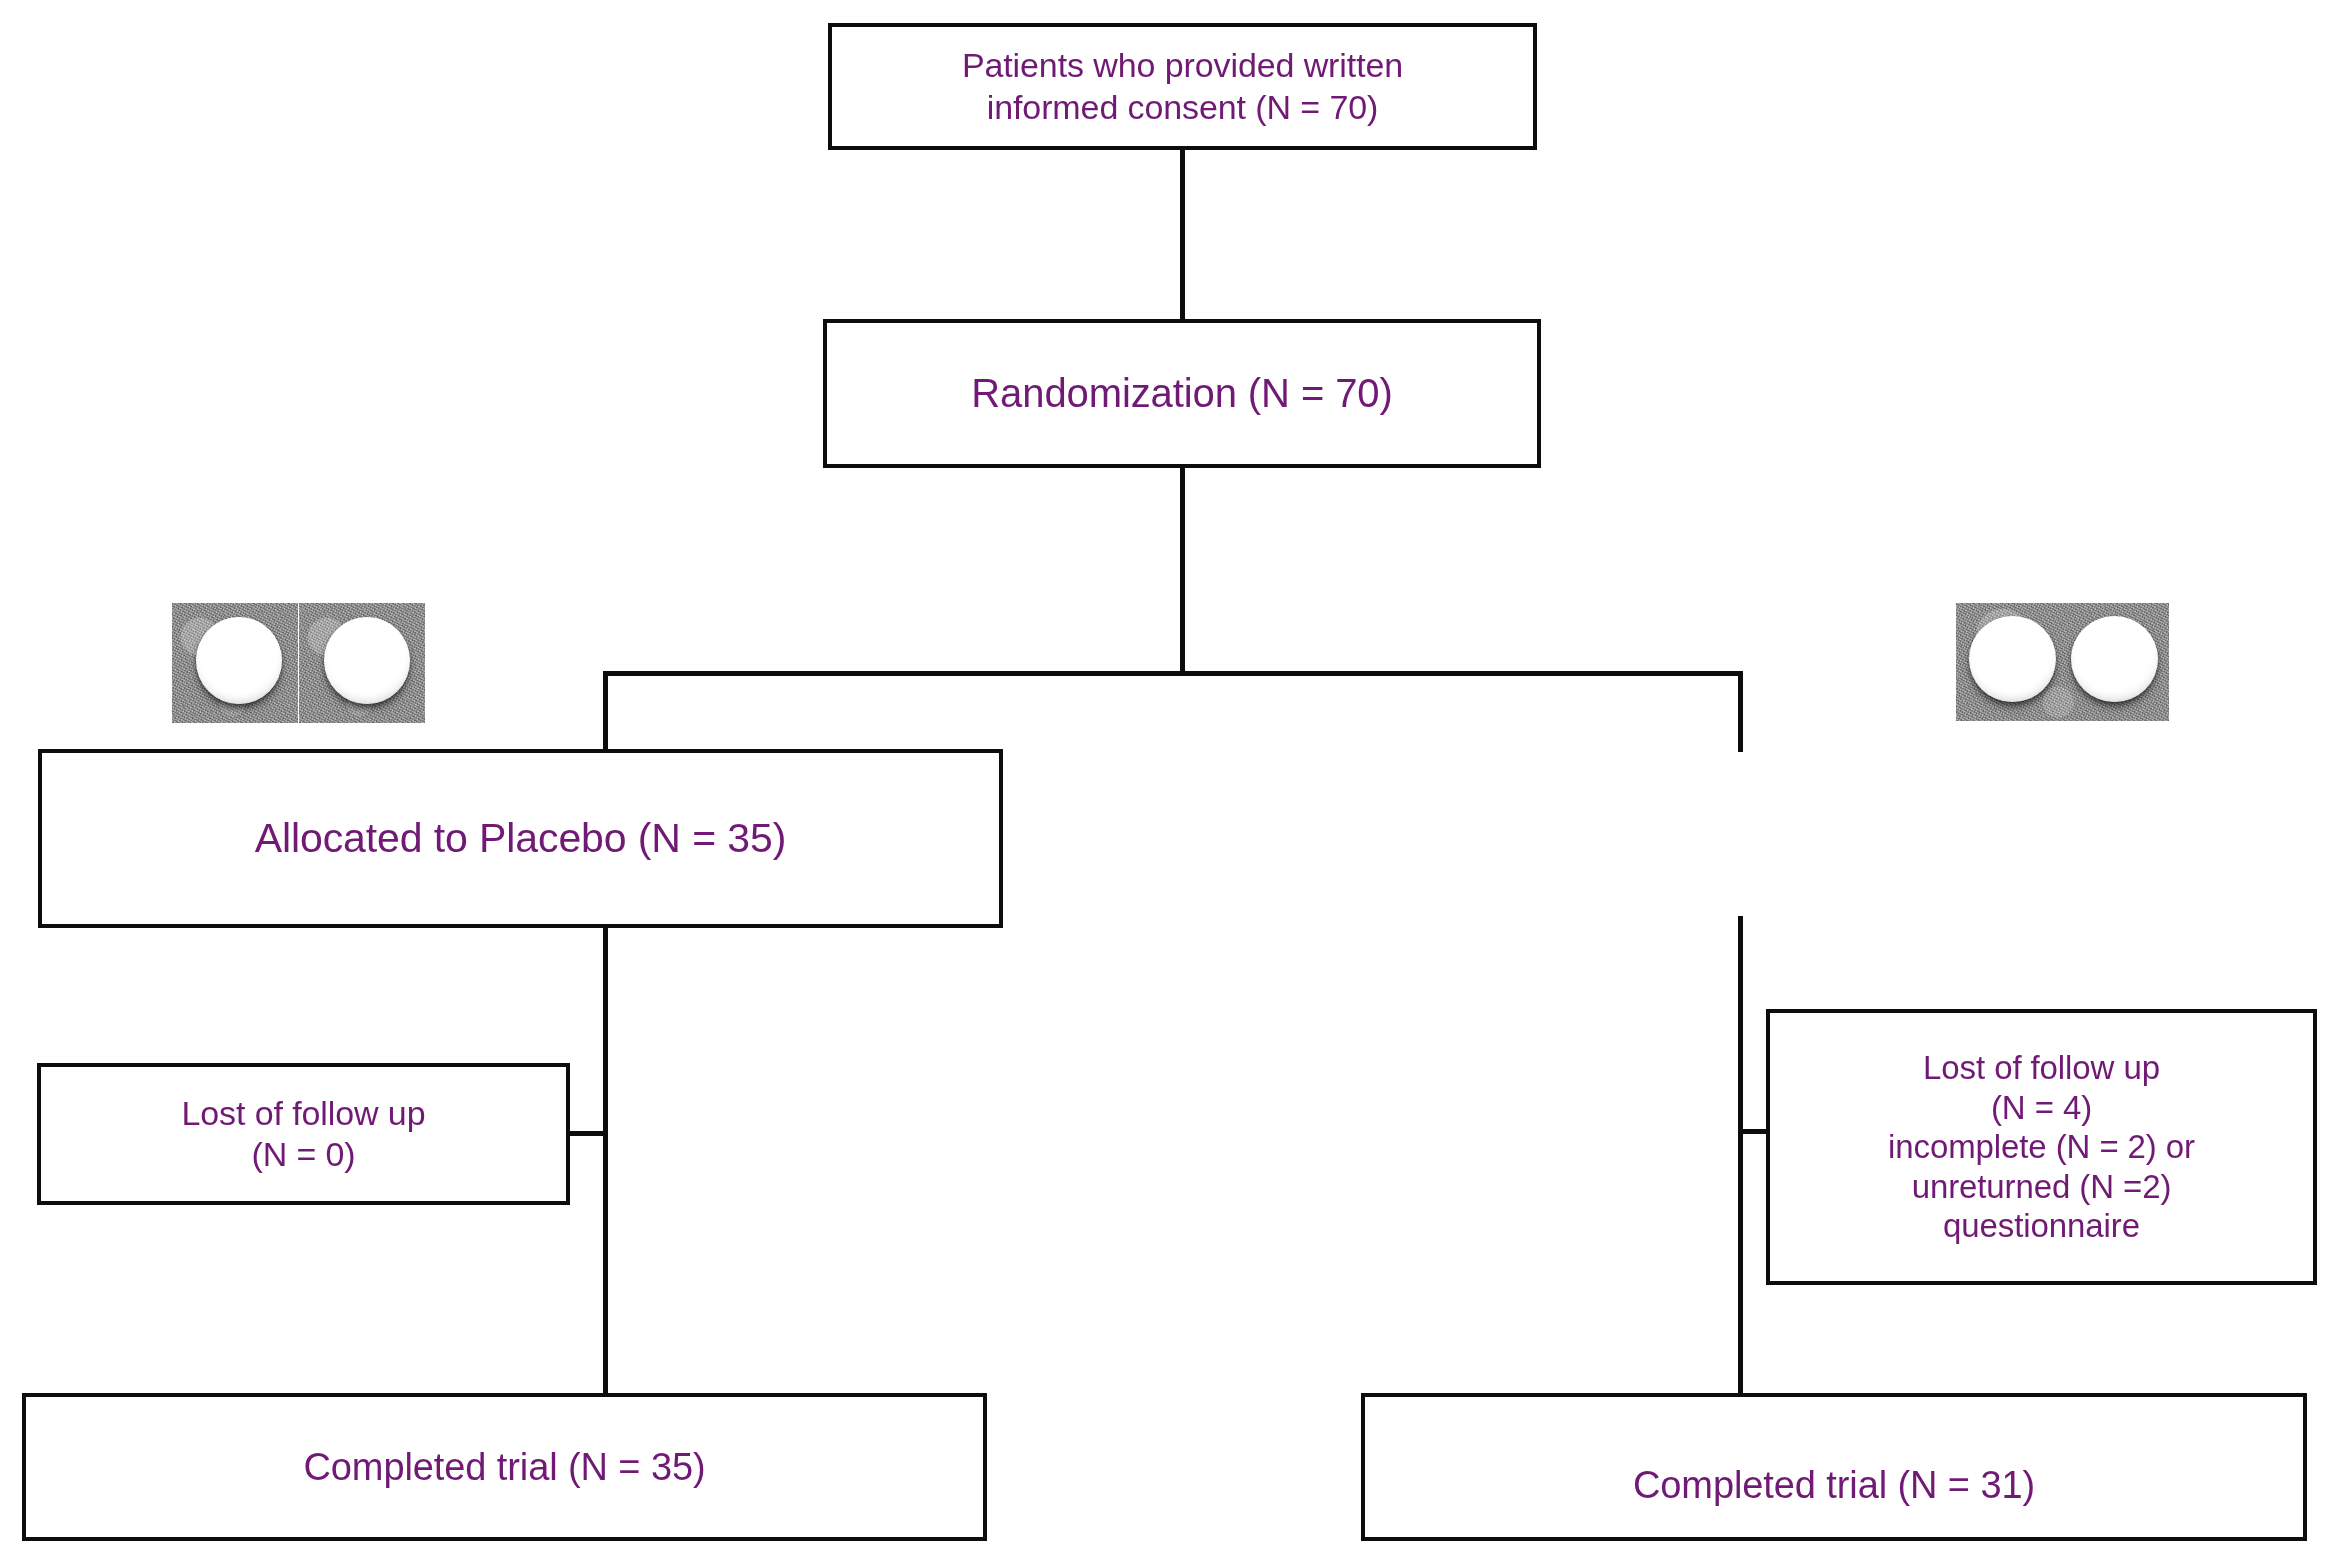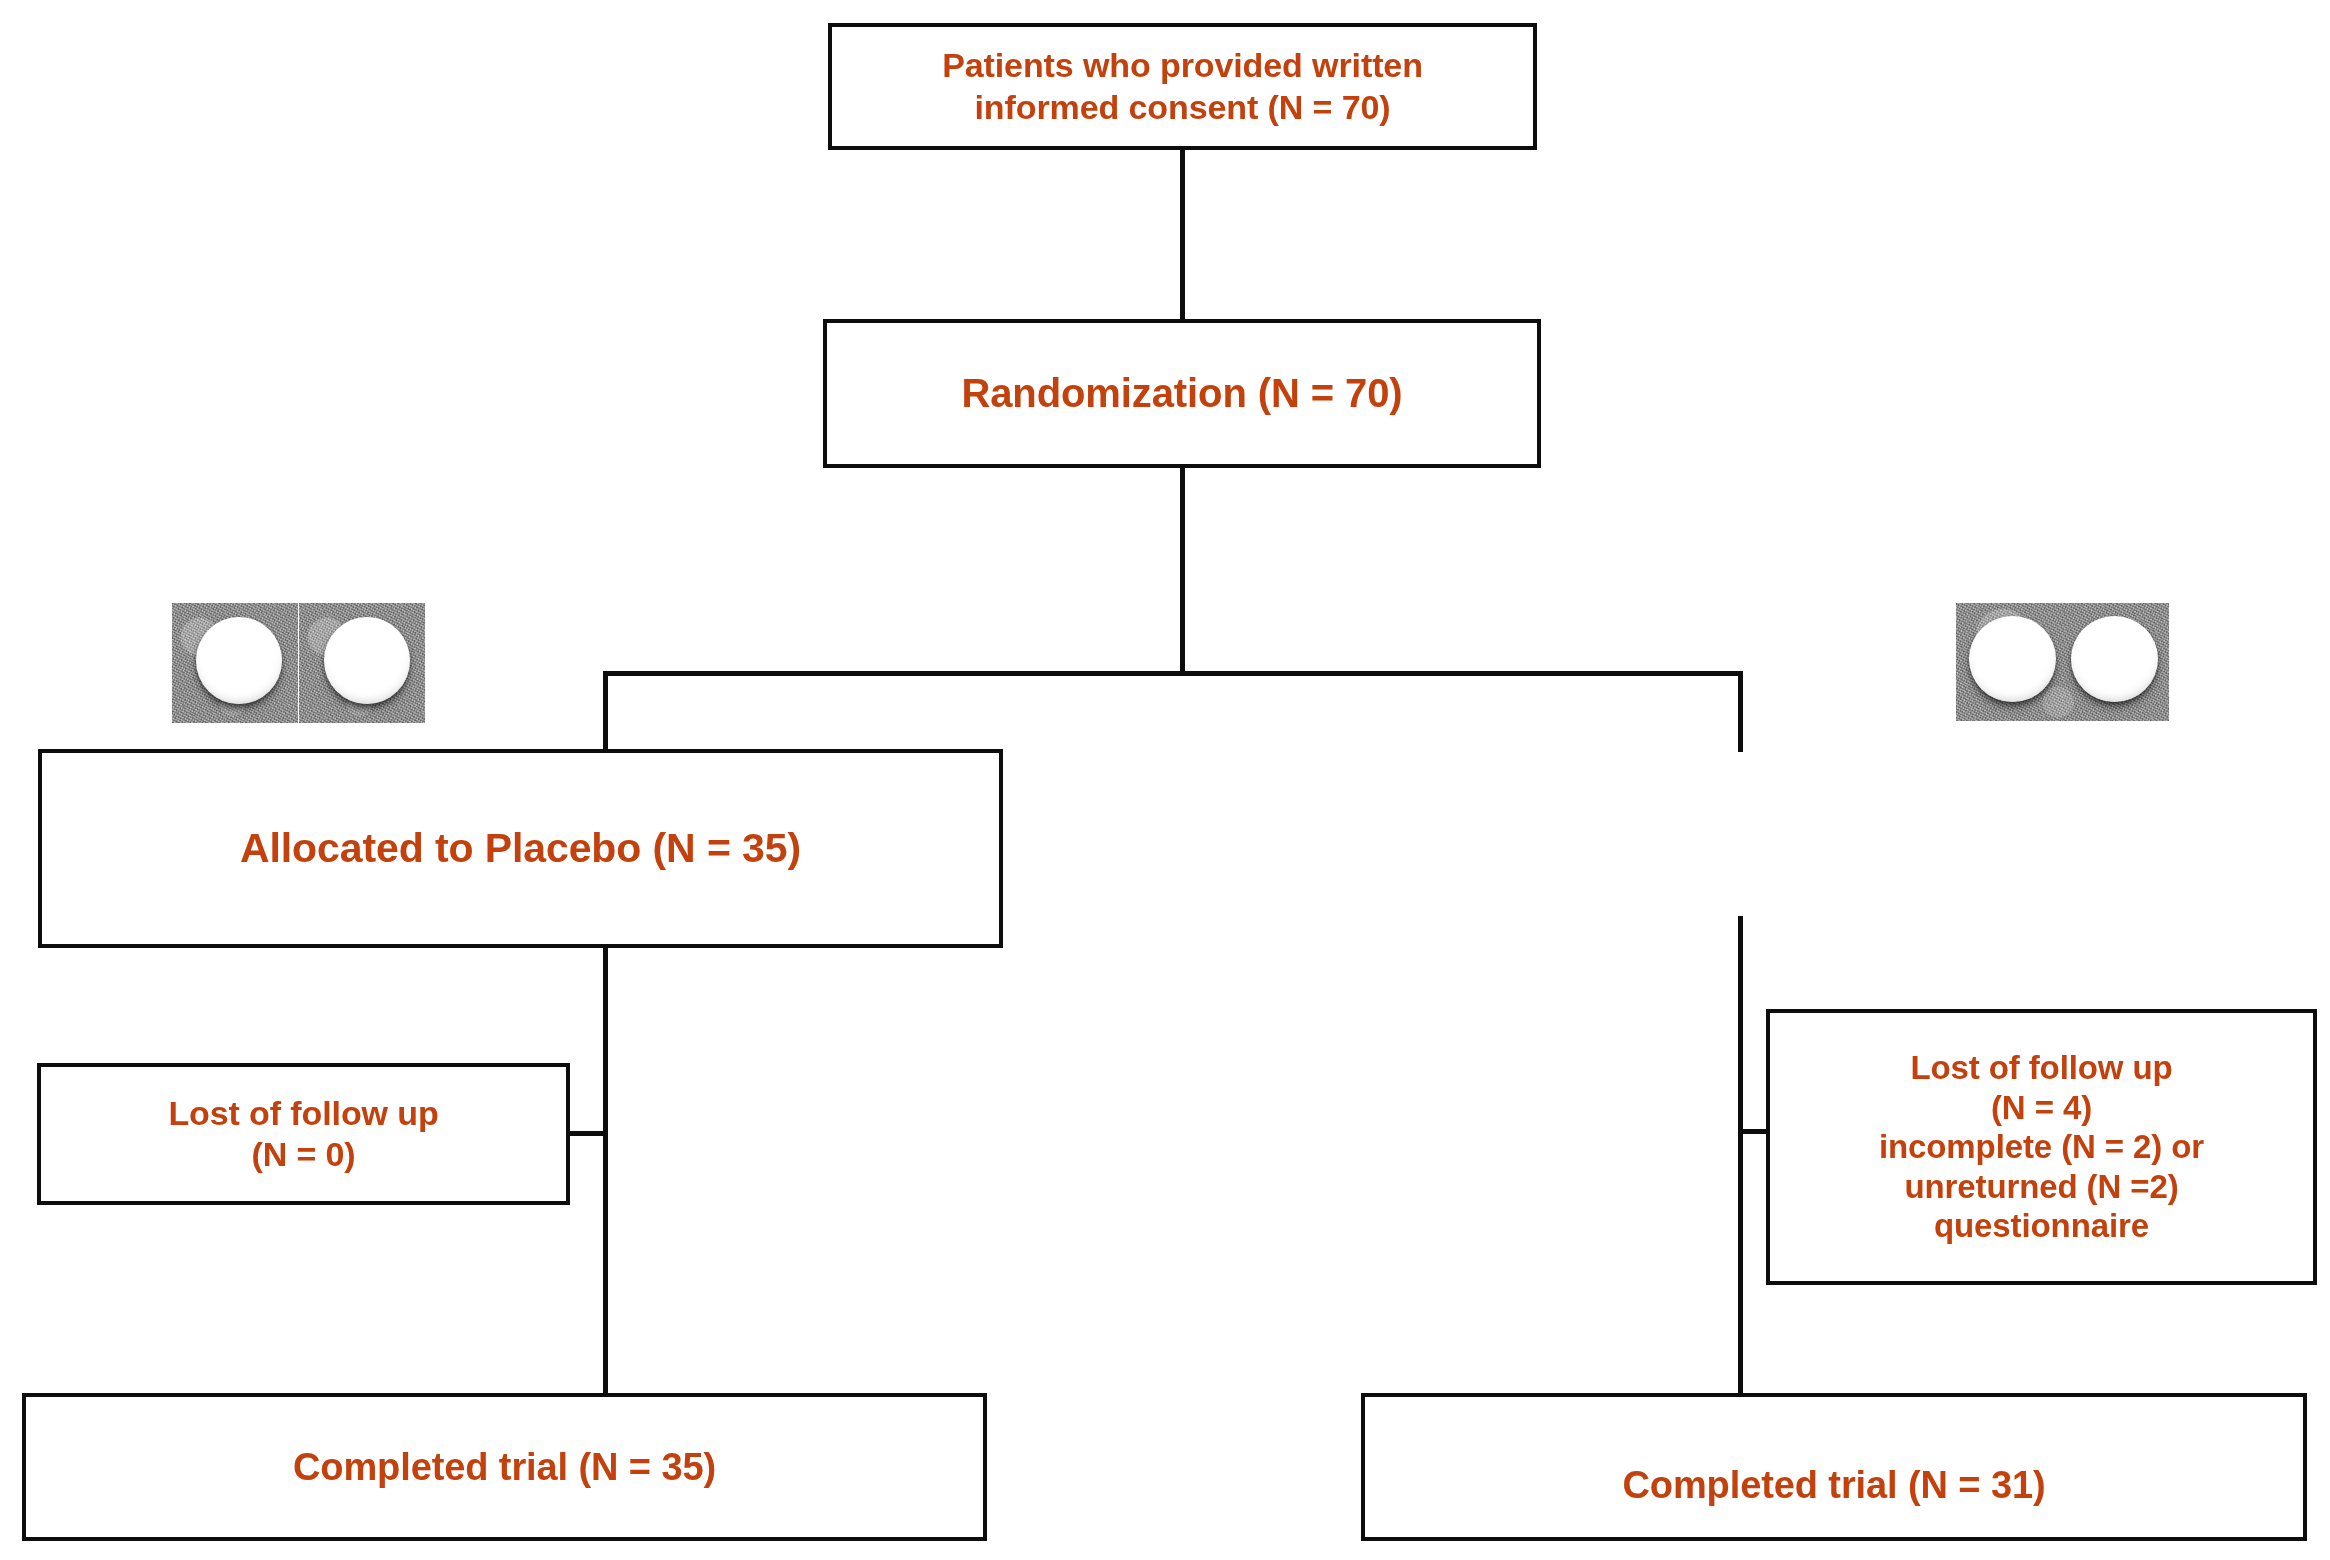--- a/index.html
+++ b/index.html
@@ -22,35 +22,35 @@
     box-sizing: border-box;
     background: #ffffff;
     border: 4px solid #0d0d0d;
     display: flex;
     align-items: center;
     justify-content: center;
     text-align: center;
     z-index: 3;
   }
   .box .txt {
-    font-weight: bold;
-    color: #c2410c;
+    font-weight: normal;
+    color: #701a75;
     line-height: 1.22;
     letter-spacing: -0.1px;
     white-space: pre-line;
   }
 
   
   #box-consent      { left: 828px; top: 23px;   width: 709px; height: 127px; }
   #box-consent .txt { font-size: 34px; }
 
   #box-random       { left: 823px; top: 319px;  width: 718px; height: 149px; }
   #box-random .txt  { font-size: 40px; }
 
-  #box-alloc-left       { left: 38px;  top: 749px; width: 965px; height: 199px; }
+  #box-alloc-left       { left: 38px;  top: 749px; width: 965px; height: 179px; }
   #box-alloc-left .txt  { font-size: 41px; }
 
   #box-alloc-right      { left: 1361px; top: 749px; width: 946px; height: 169px; }
   #box-alloc-right .txt { font-size: 41px; }
 
   #box-lost-left        { left: 37px;  top: 1063px; width: 533px;  height: 142px; }
   #box-lost-left .txt   { font-size: 34px; }
 
   #box-lost-right       { left: 1766px; top: 1009px; width: 551px;  height: 276px; }
   #box-lost-right .txt  { font-size: 33px; line-height: 1.20; }

